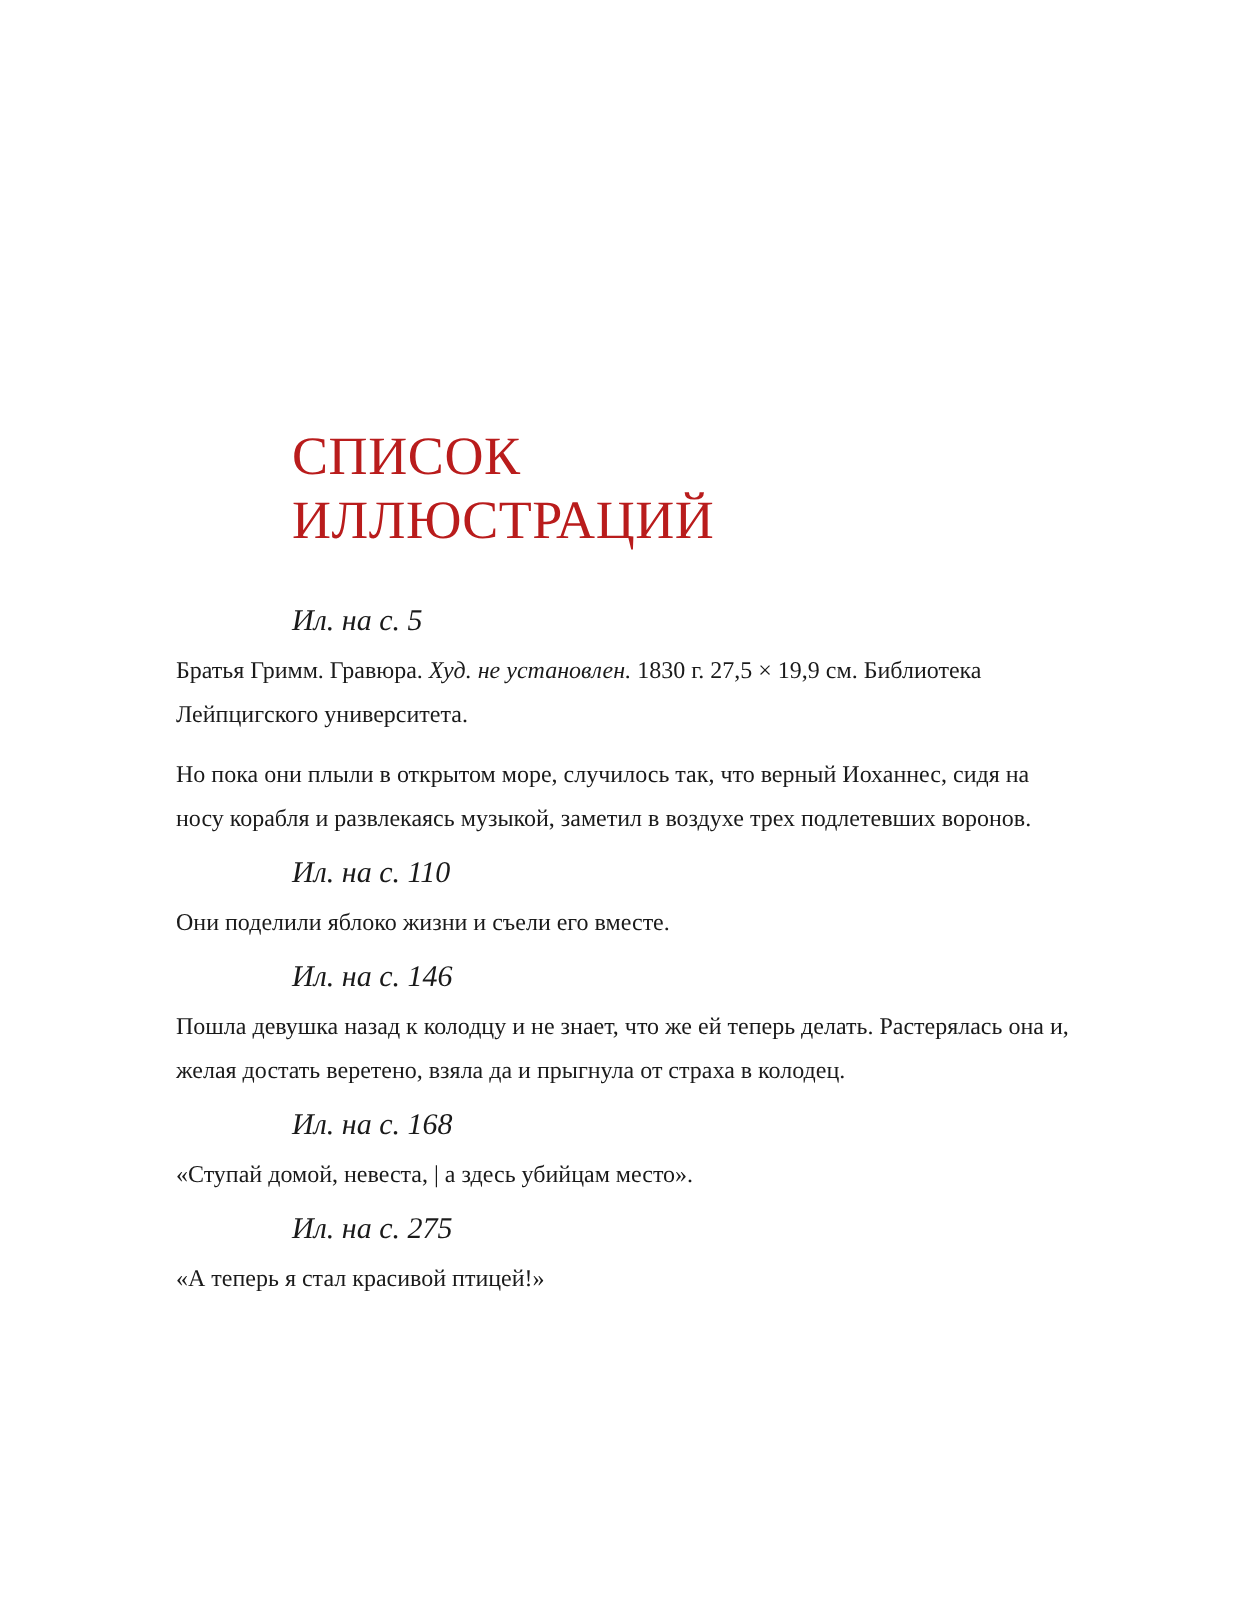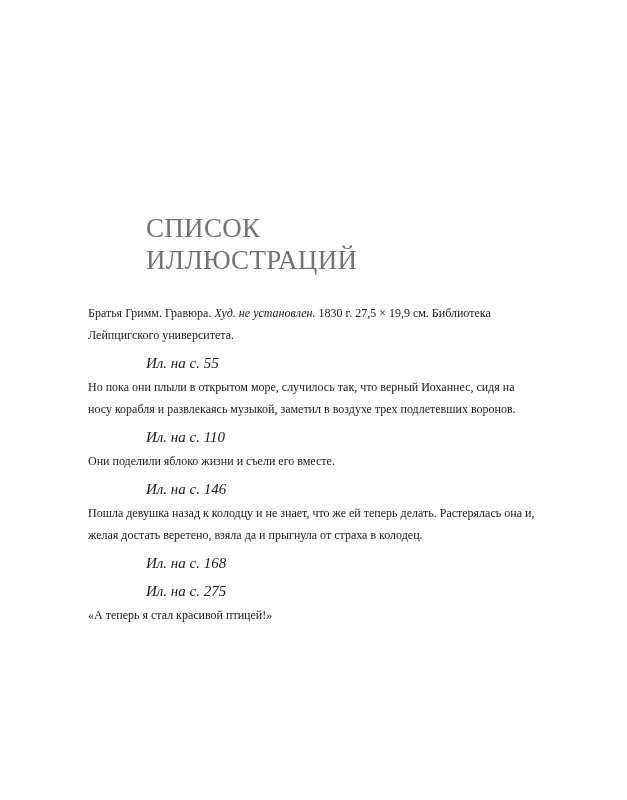--- a/index.html
+++ b/index.html
@@ -23,21 +23,21 @@
     }
     .heading {
       position: absolute;
       left: 58px;
       top: 212px;
       font-size: 27px;
       line-height: 32px;
       letter-spacing: 0.3px;
       font-weight: normal;
       margin: 0;
-      color: #737373;
+      color: #b91c1c;
     }
     .entries {
       position: absolute;
       left: 0;
       top: 302px;
       width: 455px;
     }
     .entry {
       margin: 0;
     }
@@ -65,43 +65,44 @@
 <body>
 
 <div class="page">
   <h1 class="heading">
     <div>СПИСОК</div>
     <div>ИЛЛЮСТРАЦИЙ</div>
   </h1>
 
   <div class="entries">
     <div class="entry">
+      <div class="entry-label">Ил. на с. 5</div>
       <div class="entry-text"><span>Братья Гримм. Гравюра. </span><span class="it">Худ. не установлен.</span><span> 1830 г. 27,5 × 19,9 см. Библиотека Лейпцигского университета.</span></div>
     </div>
 
     <div class="entry">
-      <div class="entry-label">Ил. на с. 55</div>
       <div class="entry-text" style="width:452px;">Но пока они плыли в открытом море, случилось так, что верный Иоханнес, сидя на носу корабля и развлекаясь музыкой, заметил в воздухе трех подлетевших воронов.</div>
     </div>
 
     <div class="entry">
     </div>
 
     <div class="entry">
       <div class="entry-label">Ил. на с. 110</div>
       <div class="entry-text">Они поделили яблоко жизни и съели его вместе.</div>
     </div>
 
     <div class="entry">
       <div class="entry-label">Ил. на с. 146</div>
       <div class="entry-text">Пошла девушка назад к колодцу и не знает, что же ей теперь делать. Растерялась она и, желая достать веретено, взяла да и прыгнула от страха в колодец.</div>
     </div>
 
     <div class="entry">
       <div class="entry-label">Ил. на с. 168</div>
+      <div class="entry-text">«Ступай домой, невеста, | а здесь убийцам место».</div>
     </div>
 
     <div class="entry">
       <div class="entry-label">Ил. на с. 275</div>
       <div class="entry-text">«А теперь я стал красивой птицей!»</div>
     </div>
   </div>
 </div>
 
 </body></html>

